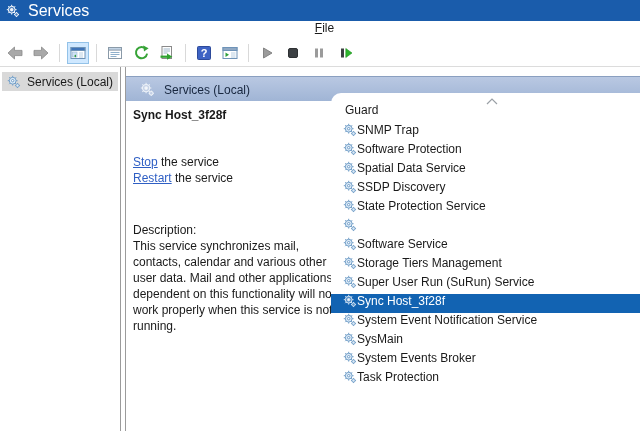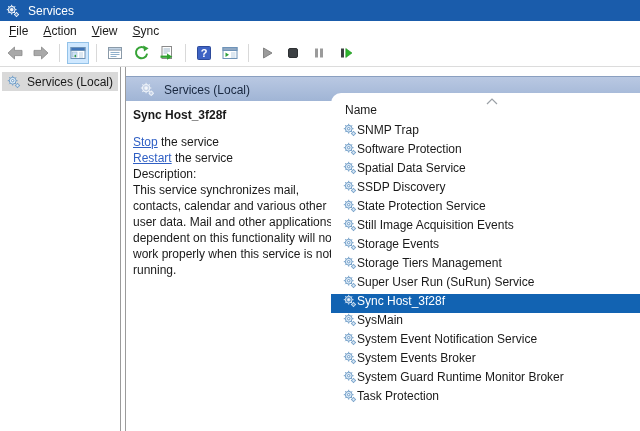--- a/index.html
+++ b/index.html
@@ -2,24 +2,24 @@
 <html style="--c-titlebar: #1a5cab; --c-band: #9fb4d5; --c-selection: #1263b2; --c-inactive: #d9d9d9; --c-link: #2f5fc4;"><head>
 <meta charset="utf-8">
 <style>
   html,body{margin:0;padding:0;}
   body{width:640px;height:431px;overflow:hidden;font-family:"Liberation Sans","DejaVu Sans",sans-serif;font-size:12px;color:#1a1a1a;background:#fff;}
   .window{position:relative;width:640px;height:431px;overflow:hidden;background:#fff;}
 
   
   .titlebar{position:absolute;top:0;left:0;right:0;height:21px;background:var(--c-titlebar,#1a5cab);display:flex;align-items:center;padding-left:6px;gap:8px;color:#fff;}
   .titlebar .gear{width:14px;height:14px;color:#ffffff;--gear-fill:rgba(255,255,255,0.22);}
-  .title-text{font-size:12px;}
-
-  
-  .menubar{position:absolute;top:21px;left:0;right:0;height:19px;background:#fff;display:flex;align-items:center;padding-left:9px;gap:15px;border-bottom:1px solid #f2f2f2;}
+  .title-text{font-size:16px;}
+
+  
+  .menubar{position:absolute;top:21px;left:0;right:0;height:19px;background:#fff;display:flex;align-items:center;padding-left:9px;gap:25px;border-bottom:1px solid #f2f2f2;flex-direction:column;}
   .menu-item{display:inline-block;cursor:default;}
   .menu-item::first-letter{text-decoration:underline;}
 
   
   .toolbar{position:absolute;top:40px;left:0;right:0;height:26px;background:#fff;border-bottom:1px solid #dcdcdc;display:flex;align-items:center;padding-left:4px;gap:4px;}
   .tbtn{width:22px;height:22px;display:flex;align-items:center;justify-content:center;box-sizing:border-box;}
   .tbtn svg{width:16px;height:16px;display:block;}
   .tbtn.active{background:#cfe8ff;border:1px solid #93c2e8;}
   .tsep{width:1px;height:18px;background:#d9d9d9;margin:0 3px;}
 
@@ -32,23 +32,23 @@
   .tree-item{height:19px;display:flex;align-items:center;gap:6px;padding-left:5px;margin:0 2px;background:var(--c-inactive,#d9d9d9);}
 
   
   .right-area{position:absolute;top:67px;left:125px;right:0;bottom:0;background:#fff;border-left:1px solid #9b9b9b;box-sizing:border-box;}
   .band{position:absolute;top:9px;left:0;right:0;height:25px;background:linear-gradient(180deg,#b9c8e2,var(--c-band,#9fb4d5));border-top:1px solid #8a9fc0;display:flex;align-items:center;padding-left:14px;gap:9px;color:#18273f;z-index:1;}
   .band .gear{width:15px;height:15px;color:#edf2f8;--gear-fill:rgba(255,255,255,0.30);}
 
   
   .tab-page{position:absolute;top:34px;left:0;width:216px;bottom:0;background:#fff;z-index:2;padding:7px 0 0 7px;box-sizing:border-box;}
   .svc-title{font-weight:bold;}
-  .links{margin-top:12px;line-height:16px;}
+  .links{margin-top:32px;line-height:16px;}
   .svc-link{color:var(--c-link,#2f5fc4);text-decoration:underline;cursor:pointer;}
-  .desc-label{line-height:16px;}
+  .desc-label{margin-top:36px;line-height:16px;}
   .desc-text{width:208px;line-height:16px;}
 
   
   .list-panel{position:absolute;top:26px;left:205px;right:0;bottom:0;background:#fff;border-top-left-radius:10px;z-index:3;}
   .list-header{position:relative;height:30px;}
   .col-name{position:absolute;left:14px;top:10px;}
   .sort-icon{position:absolute;left:155px;top:5px;width:12px;height:7px;}
   .rows{position:absolute;top:30px;left:0;right:0;bottom:0;overflow:hidden;}
   .row{height:19px;display:flex;padding-left:12px;white-space:nowrap;}
   .row.selected{background:var(--c-selection,#1263b2);color:#fff;}
@@ -203,21 +203,21 @@
       <div class="links">
         <div><span class="svc-link">Stop</span><span> the service</span></div>
         <div><span class="svc-link">Restart</span><span> the service</span></div>
       </div>
       <div class="desc-label">Description:</div>
       <div class="desc-text">This service synchronizes mail, contacts, calendar and various other user data. Mail and other applications dependent on this functionality will not work properly when this service is not running.</div>
     </div>
 
     <div class="list-panel">
       <div class="list-header">
-        <span class="col-name">Name</span>
+        <span class="col-name">Guard</span>
         <svg class="sort-icon" viewBox="0 0 12 7">
             <polyline points="1,6 6,1 11,6" fill="none" stroke="#9aa0a6" stroke-width="1.2"></polyline>
           </svg>
       </div>
       <div class="rows">
   <div class="row">
     <span class="gear">
               <svg viewBox="0 0 16 16">
                 <g stroke="currentColor" stroke-width="1.1" fill="none">
                   <circle cx="6.5" cy="6.5" r="3.9" fill="var(--gear-fill)"></circle>
@@ -297,36 +297,35 @@
               <svg viewBox="0 0 16 16">
                 <g stroke="currentColor" stroke-width="1.1" fill="none">
                   <circle cx="6.5" cy="6.5" r="3.9" fill="var(--gear-fill)"></circle>
                   <circle cx="6.5" cy="6.5" r="1.4" fill="rgba(255,255,255,0.9)"></circle>
                   <path d="M6.5 0.9 V2.6 M6.5 10.4 V12.1 M0.9 6.5 H2.6 M10.4 6.5 H12.1 M2.54 2.54 L3.74 3.74 M9.26 9.26 L10.46 10.46 M2.54 10.46 L3.74 9.26 M9.26 3.74 L10.46 2.54"></path>
                   <circle cx="12" cy="12" r="1.9" fill="var(--gear-fill)"></circle>
                   <path d="M12 9.1 V10.1 M12 13.9 V14.9 M9.1 12 H10.1 M13.9 12 H14.9"></path>
                 </g>
               </svg>
             </span>
-    <span class="row-label">Still Image Acquisition Events</span>
-  </div>
-
-  <div class="row">
-    <span class="gear">
-              <svg viewBox="0 0 16 16">
-                <g stroke="currentColor" stroke-width="1.1" fill="none">
-                  <circle cx="6.5" cy="6.5" r="3.9" fill="var(--gear-fill)"></circle>
-                  <circle cx="6.5" cy="6.5" r="1.4" fill="rgba(255,255,255,0.9)"></circle>
-                  <path d="M6.5 0.9 V2.6 M6.5 10.4 V12.1 M0.9 6.5 H2.6 M10.4 6.5 H12.1 M2.54 2.54 L3.74 3.74 M9.26 9.26 L10.46 10.46 M2.54 10.46 L3.74 9.26 M9.26 3.74 L10.46 2.54"></path>
-                  <circle cx="12" cy="12" r="1.9" fill="var(--gear-fill)"></circle>
-                  <path d="M12 9.1 V10.1 M12 13.9 V14.9 M9.1 12 H10.1 M13.9 12 H14.9"></path>
-                </g>
-              </svg>
-            </span>
-    <span class="row-label">Storage Events</span>
+  </div>
+
+  <div class="row">
+    <span class="gear">
+              <svg viewBox="0 0 16 16">
+                <g stroke="currentColor" stroke-width="1.1" fill="none">
+                  <circle cx="6.5" cy="6.5" r="3.9" fill="var(--gear-fill)"></circle>
+                  <circle cx="6.5" cy="6.5" r="1.4" fill="rgba(255,255,255,0.9)"></circle>
+                  <path d="M6.5 0.9 V2.6 M6.5 10.4 V12.1 M0.9 6.5 H2.6 M10.4 6.5 H12.1 M2.54 2.54 L3.74 3.74 M9.26 9.26 L10.46 10.46 M2.54 10.46 L3.74 9.26 M9.26 3.74 L10.46 2.54"></path>
+                  <circle cx="12" cy="12" r="1.9" fill="var(--gear-fill)"></circle>
+                  <path d="M12 9.1 V10.1 M12 13.9 V14.9 M9.1 12 H10.1 M13.9 12 H14.9"></path>
+                </g>
+              </svg>
+            </span>
+    <span class="row-label">Software Service</span>
   </div>
 
   <div class="row">
     <span class="gear">
               <svg viewBox="0 0 16 16">
                 <g stroke="currentColor" stroke-width="1.1" fill="none">
                   <circle cx="6.5" cy="6.5" r="3.9" fill="var(--gear-fill)"></circle>
                   <circle cx="6.5" cy="6.5" r="1.4" fill="rgba(255,255,255,0.9)"></circle>
                   <path d="M6.5 0.9 V2.6 M6.5 10.4 V12.1 M0.9 6.5 H2.6 M10.4 6.5 H12.1 M2.54 2.54 L3.74 3.74 M9.26 9.26 L10.46 10.46 M2.54 10.46 L3.74 9.26 M9.26 3.74 L10.46 2.54"></path>
                   <circle cx="12" cy="12" r="1.9" fill="var(--gear-fill)"></circle>
@@ -372,67 +371,53 @@
               <svg viewBox="0 0 16 16">
                 <g stroke="currentColor" stroke-width="1.1" fill="none">
                   <circle cx="6.5" cy="6.5" r="3.9" fill="var(--gear-fill)"></circle>
                   <circle cx="6.5" cy="6.5" r="1.4" fill="rgba(255,255,255,0.9)"></circle>
                   <path d="M6.5 0.9 V2.6 M6.5 10.4 V12.1 M0.9 6.5 H2.6 M10.4 6.5 H12.1 M2.54 2.54 L3.74 3.74 M9.26 9.26 L10.46 10.46 M2.54 10.46 L3.74 9.26 M9.26 3.74 L10.46 2.54"></path>
                   <circle cx="12" cy="12" r="1.9" fill="var(--gear-fill)"></circle>
                   <path d="M12 9.1 V10.1 M12 13.9 V14.9 M9.1 12 H10.1 M13.9 12 H14.9"></path>
                 </g>
               </svg>
             </span>
+    <span class="row-label">System Event Notification Service</span>
+  </div>
+
+  <div class="row">
+    <span class="gear">
+              <svg viewBox="0 0 16 16">
+                <g stroke="currentColor" stroke-width="1.1" fill="none">
+                  <circle cx="6.5" cy="6.5" r="3.9" fill="var(--gear-fill)"></circle>
+                  <circle cx="6.5" cy="6.5" r="1.4" fill="rgba(255,255,255,0.9)"></circle>
+                  <path d="M6.5 0.9 V2.6 M6.5 10.4 V12.1 M0.9 6.5 H2.6 M10.4 6.5 H12.1 M2.54 2.54 L3.74 3.74 M9.26 9.26 L10.46 10.46 M2.54 10.46 L3.74 9.26 M9.26 3.74 L10.46 2.54"></path>
+                  <circle cx="12" cy="12" r="1.9" fill="var(--gear-fill)"></circle>
+                  <path d="M12 9.1 V10.1 M12 13.9 V14.9 M9.1 12 H10.1 M13.9 12 H14.9"></path>
+                </g>
+              </svg>
+            </span>
     <span class="row-label">SysMain</span>
   </div>
 
   <div class="row">
     <span class="gear">
               <svg viewBox="0 0 16 16">
                 <g stroke="currentColor" stroke-width="1.1" fill="none">
                   <circle cx="6.5" cy="6.5" r="3.9" fill="var(--gear-fill)"></circle>
                   <circle cx="6.5" cy="6.5" r="1.4" fill="rgba(255,255,255,0.9)"></circle>
                   <path d="M6.5 0.9 V2.6 M6.5 10.4 V12.1 M0.9 6.5 H2.6 M10.4 6.5 H12.1 M2.54 2.54 L3.74 3.74 M9.26 9.26 L10.46 10.46 M2.54 10.46 L3.74 9.26 M9.26 3.74 L10.46 2.54"></path>
                   <circle cx="12" cy="12" r="1.9" fill="var(--gear-fill)"></circle>
                   <path d="M12 9.1 V10.1 M12 13.9 V14.9 M9.1 12 H10.1 M13.9 12 H14.9"></path>
                 </g>
               </svg>
             </span>
-    <span class="row-label">System Event Notification Service</span>
-  </div>
-
-  <div class="row">
-    <span class="gear">
-              <svg viewBox="0 0 16 16">
-                <g stroke="currentColor" stroke-width="1.1" fill="none">
-                  <circle cx="6.5" cy="6.5" r="3.9" fill="var(--gear-fill)"></circle>
-                  <circle cx="6.5" cy="6.5" r="1.4" fill="rgba(255,255,255,0.9)"></circle>
-                  <path d="M6.5 0.9 V2.6 M6.5 10.4 V12.1 M0.9 6.5 H2.6 M10.4 6.5 H12.1 M2.54 2.54 L3.74 3.74 M9.26 9.26 L10.46 10.46 M2.54 10.46 L3.74 9.26 M9.26 3.74 L10.46 2.54"></path>
-                  <circle cx="12" cy="12" r="1.9" fill="var(--gear-fill)"></circle>
-                  <path d="M12 9.1 V10.1 M12 13.9 V14.9 M9.1 12 H10.1 M13.9 12 H14.9"></path>
-                </g>
-              </svg>
-            </span>
     <span class="row-label">System Events Broker</span>
   </div>
 
-  <div class="row">
-    <span class="gear">
-              <svg viewBox="0 0 16 16">
-                <g stroke="currentColor" stroke-width="1.1" fill="none">
-                  <circle cx="6.5" cy="6.5" r="3.9" fill="var(--gear-fill)"></circle>
-                  <circle cx="6.5" cy="6.5" r="1.4" fill="rgba(255,255,255,0.9)"></circle>
-                  <path d="M6.5 0.9 V2.6 M6.5 10.4 V12.1 M0.9 6.5 H2.6 M10.4 6.5 H12.1 M2.54 2.54 L3.74 3.74 M9.26 9.26 L10.46 10.46 M2.54 10.46 L3.74 9.26 M9.26 3.74 L10.46 2.54"></path>
-                  <circle cx="12" cy="12" r="1.9" fill="var(--gear-fill)"></circle>
-                  <path d="M12 9.1 V10.1 M12 13.9 V14.9 M9.1 12 H10.1 M13.9 12 H14.9"></path>
-                </g>
-              </svg>
-            </span>
-    <span class="row-label">System Guard Runtime Monitor Broker</span>
-  </div>
 
   <div class="row">
     <span class="gear">
               <svg viewBox="0 0 16 16">
                 <g stroke="currentColor" stroke-width="1.1" fill="none">
                   <circle cx="6.5" cy="6.5" r="3.9" fill="var(--gear-fill)"></circle>
                   <circle cx="6.5" cy="6.5" r="1.4" fill="rgba(255,255,255,0.9)"></circle>
                   <path d="M6.5 0.9 V2.6 M6.5 10.4 V12.1 M0.9 6.5 H2.6 M10.4 6.5 H12.1 M2.54 2.54 L3.74 3.74 M9.26 9.26 L10.46 10.46 M2.54 10.46 L3.74 9.26 M9.26 3.74 L10.46 2.54"></path>
                   <circle cx="12" cy="12" r="1.9" fill="var(--gear-fill)"></circle>
                   <path d="M12 9.1 V10.1 M12 13.9 V14.9 M9.1 12 H10.1 M13.9 12 H14.9"></path>

